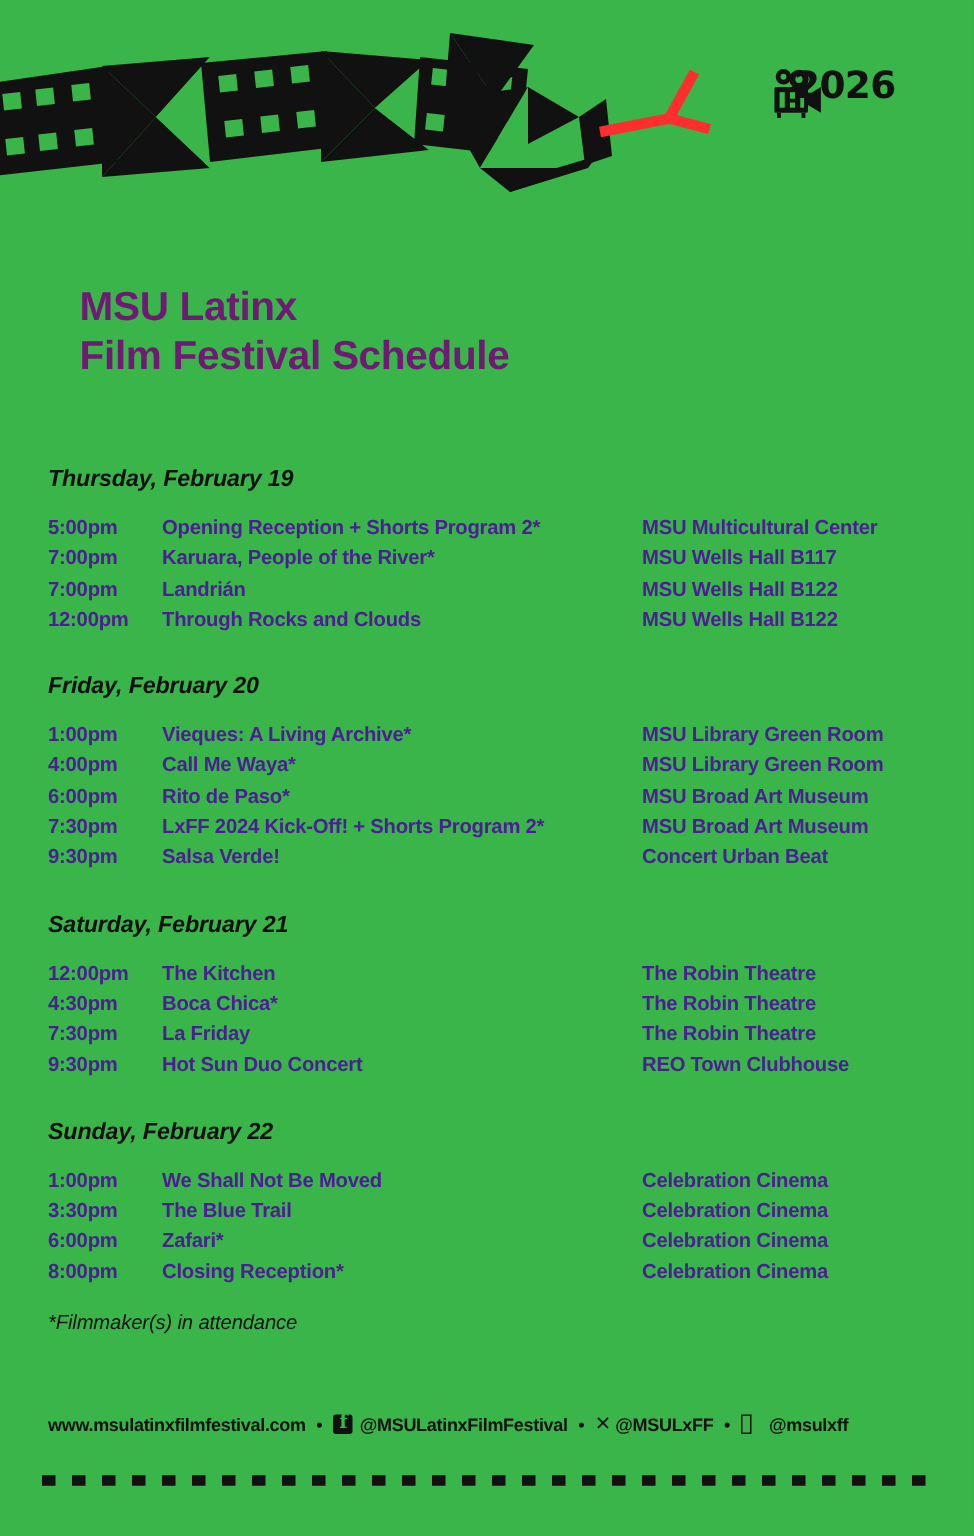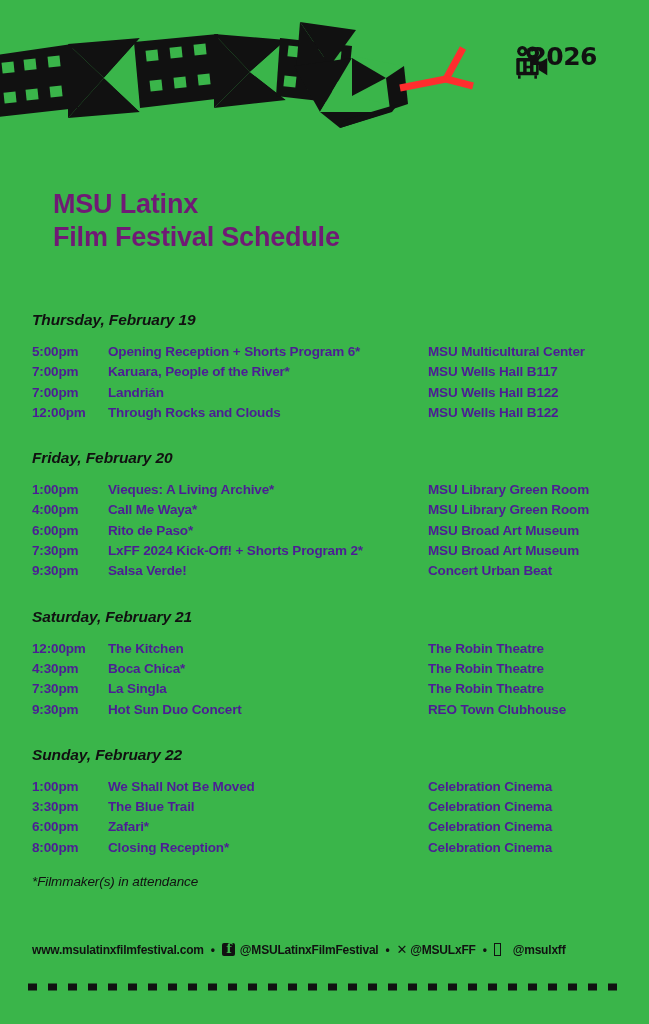--- a/index.html
+++ b/index.html
@@ -257,21 +257,21 @@
 
   <h1 id="title">MSU Latinx
 Film Festival Schedule</h1>
 
   <div id="schedule">
       <div class="day-block">
         <div class="day-heading">Thursday, February 19</div>
         <div class="rows">
           <div class="row">
             <span class="time">5:00pm</span>
-            <span class="title">Opening Reception + Shorts Program 6*</span>
+            <span class="title">Opening Reception + Shorts Program 2*</span>
             <span class="venue">MSU Multicultural Center</span>
           </div>
           <div class="row">
             <span class="time">7:00pm</span>
             <span class="title">Karuara, People of the River*</span>
             <span class="venue">MSU Wells Hall B117</span>
           </div>
           <div class="row">
             <span class="time">7:00pm</span>
             <span class="title">Landrián</span>
@@ -322,21 +322,21 @@
             <span class="title">The Kitchen</span>
             <span class="venue">The Robin Theatre</span>
           </div>
           <div class="row">
             <span class="time">4:30pm</span>
             <span class="title">Boca Chica*</span>
             <span class="venue">The Robin Theatre</span>
           </div>
           <div class="row">
             <span class="time">7:30pm</span>
-            <span class="title">La Singla</span>
+            <span class="title">La Friday</span>
             <span class="venue">The Robin Theatre</span>
           </div>
           <div class="row">
             <span class="time">9:30pm</span>
             <span class="title">Hot Sun Duo Concert</span>
             <span class="venue">REO Town Clubhouse</span>
           </div>
         </div>
       </div>
       <div class="day-block">

